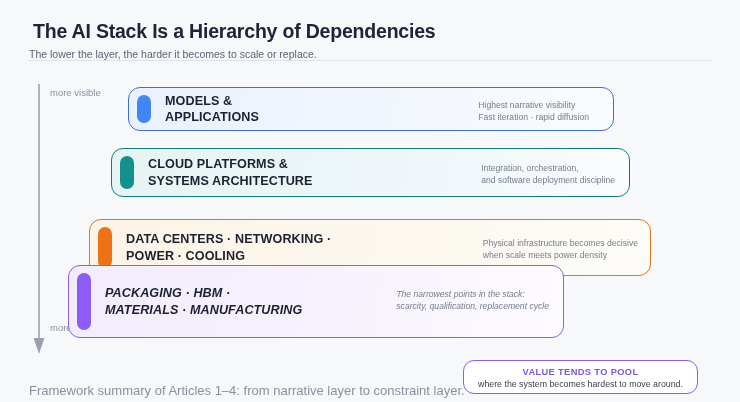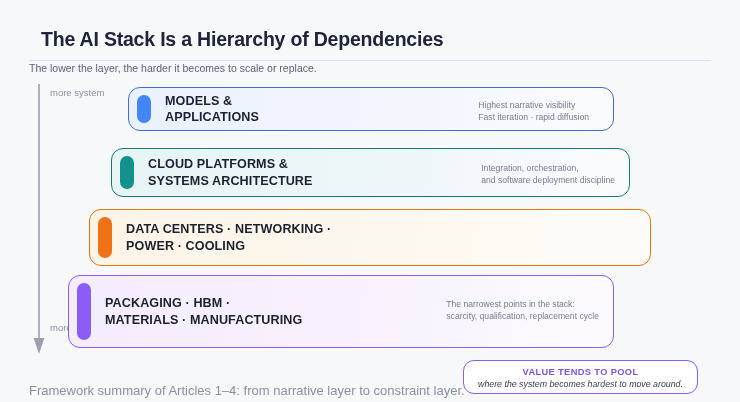--- a/index.html
+++ b/index.html
@@ -22,21 +22,21 @@
     left: 29px;
     top: 16px;
     width: 682px;
   }
   .page-title {
     font-size: 19.5px;
     font-weight: bold;
     letter-spacing: -0.2px;
     color: #20243a;
     line-height: 1.15;
-    margin: 12px;
+    margin: 4px;
   }
   .page-subtitle {
     font-size: 10.5px;
     color: #5c6275;
     margin: 6px 0 0 0;
     line-height: 1.2;
   }
   .header-rule {
     position: absolute;
     left: 29px;
@@ -126,32 +126,33 @@
   #band-cloud {
     left: 111px; top: 148px; width: 519px; height: 49px;
     background: linear-gradient(100deg, #e6f4f3 0%, #eef6fa 55%, #fbfcfd 100%);
     border-color: #0f7e7b;
   }
   #band-cloud .band-accent { background: #12918d; }
   #band-cloud .band-note { right: 14px; top: 13px; }
 
   
   #band-dc {
-    left: 89px; top: 209px; width: 562px; height: 57px;
+    left: 89px; top: 219px; width: 562px; height: 57px;
     background: linear-gradient(100deg, #fdf4e6 0%, #fcf8ef 55%, #fdfcf8 100%);
     border-color: #e2760f;
   }
   #band-dc .band-accent { background: #ef7217; }
   #band-dc .band-note { right: 12px; top: 17px; }
 
   
   #band-pkg {
-    left: 68px; top: 275px; width: 546px; height: 73px;
+    left: 68px; top: 265px; width: 496px; height: 73px;
     background: linear-gradient(100deg, #f3ecfd 0%, #f7f2fd 55%, #fdfbff 100%);
     border-color: #8b5cf6;
+    font-style: italic;
   }
   #band-pkg .band-accent { background: #8b5cf6; }
   #band-pkg .band-note { right: 14px; top: 22px; margin-left: 36px; }
 
   
   .callout {
     position: absolute;
     left: 463px;
     top: 360px;
     width: 235px;
@@ -167,21 +168,20 @@
     font-weight: bold;
     color: #7c54e8;
     letter-spacing: 0.35px;
     line-height: 1.3;
   }
   .callout-sub {
     font-size: 8.8px;
     color: #3b4050;
     line-height: 1.3;
     margin-top: 1px;
-    font-style: italic;
   }
 
   
   .footnote {
     position: absolute;
     left: 29px;
     top: 383px;
     font-size: 13px;
     color: #8b90a0;
   }
@@ -193,21 +193,21 @@
   <h1 class="page-title">The AI Stack Is a Hierarchy of Dependencies</h1>
   <p class="page-subtitle">The lower the layer, the harder it becomes to scale or replace.</p>
 </div>
 <div class="header-rule"></div>
 
 <div class="axis">
   <svg class="axis-arrow" width="24" height="276" viewBox="0 0 24 276">
     <line x1="10" y1="2" x2="10" y2="258" stroke="#9aa0ae" stroke-width="1.6"></line>
     <polygon points="10,272 4.6,256 15.4,256" fill="#9aa0ae"></polygon>
   </svg>
-  <div class="axis-label top">more system</div>
+  <div class="axis-label top">more visible</div>
   <div class="axis-label bottom">more unbypassable</div>
 </div>
 
 <div class="stack">
 
   <div class="band" id="band-models">
     <span class="band-accent"></span>
     <span class="band-title">MODELS &amp;
 APPLICATIONS</span>
     <span class="band-note">Highest narrative visibility
@@ -219,20 +219,22 @@
     <span class="band-title">CLOUD PLATFORMS &amp;
 SYSTEMS ARCHITECTURE</span>
     <span class="band-note">Integration, orchestration,
 and software deployment discipline</span>
   </div>
 
   <div class="band" id="band-dc">
     <span class="band-accent"></span>
     <span class="band-title">DATA CENTERS · NETWORKING ·
 POWER · COOLING</span>
+    <span class="band-note">Physical infrastructure becomes decisive
+when scale meets power density</span>
   </div>
 
   <div class="band" id="band-pkg">
     <span class="band-accent"></span>
     <span class="band-title">PACKAGING · HBM ·
 MATERIALS · MANUFACTURING</span>
     <span class="band-note">The narrowest points in the stack:
 scarcity, qualification, replacement cycle</span>
   </div>
 

